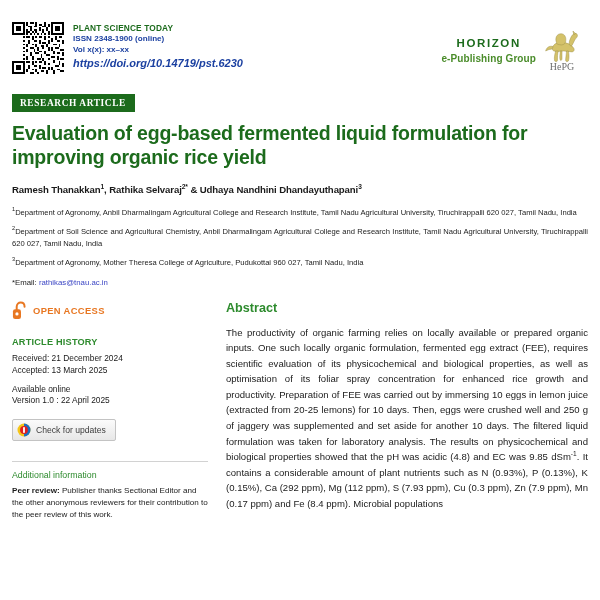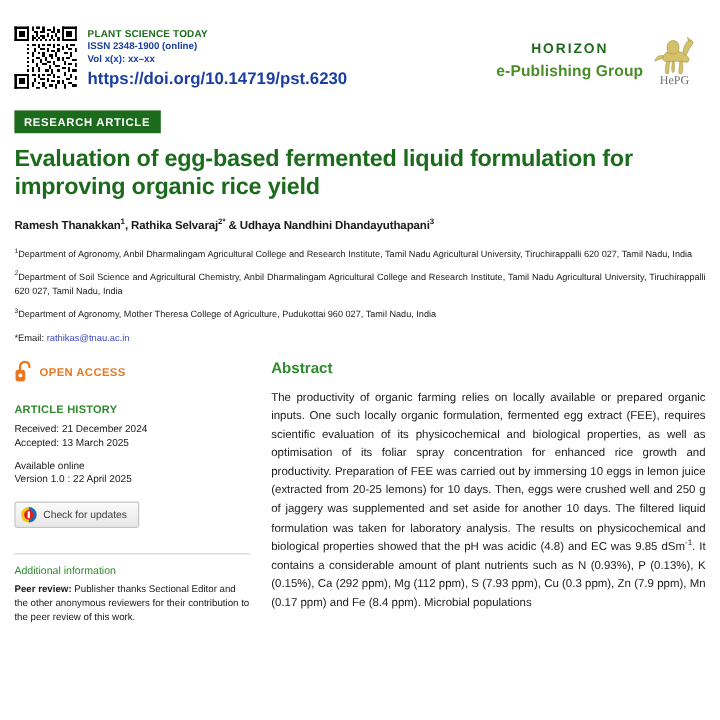--- a/index.html
+++ b/index.html
@@ -54,57 +54,59 @@
     color: #1c6b1c;
     letter-spacing: 0.15px;
   }
   .journal-issn,
   .journal-vol {
     font-size: 8.1px;
     font-weight: bold;
     color: #1a3fa0;
   }
   .journal-doi {
-    font-size: 14px;
+    font-size: 11px;
     font-weight: bold;
     color: #1a3fa0;
+    font-style: italic;
   }
 
   .masthead-right {
     display: flex;
     align-items: center;
     gap: 6px;
     padding-top: 8px;
     padding-right: 6px;
   }
   .horizon-text {
     text-align: center;
     line-height: 1.45;
   }
   .horizon-line1 {
     font-size: 11.5px;
     font-weight: bold;
     color: #1c6b1c;
     letter-spacing: 1.6px;
   }
   .horizon-line2 {
-    font-size: 13px;
+    font-size: 10px;
     font-weight: bold;
     color: #4a8c2a;
     letter-spacing: 0.1px;
   }
   .hepg-logo {
     width: 40px;
     height: 42px;
     display: block;
   }
 
   
   .badge-row {
     margin-top: 8px;
+    font-family: Liberation Serif, serif;
   }
   .research-badge {
     display: inline-block;
     background: #1c6b1c;
     color: #ffffff;
     font-size: 9.4px;
     font-weight: bold;
     letter-spacing: 0.6px;
     padding: 4px 9px 4px 8px;
   }

